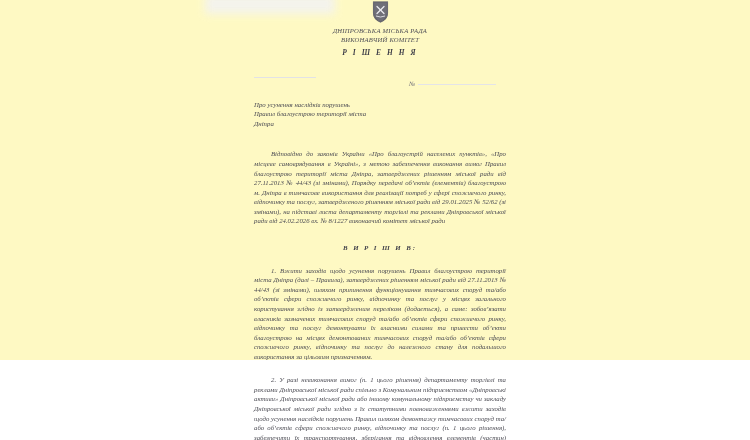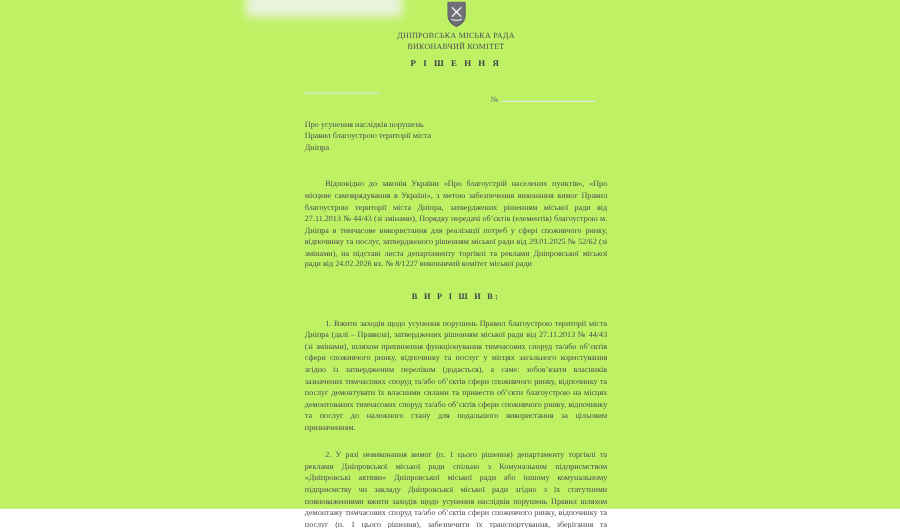--- a/index.html
+++ b/index.html
@@ -13,22 +13,23 @@
     overflow: hidden;
     font-family: "Liberation Serif", "DejaVu Serif", serif;
     color: #4a4a52;
     position: relative;
   }
 
   #page {
     position: absolute;
     left: 0; top: 0;
     width: 750px;
-    height: 424px;
-    background: #bef264;
+    height: 360px;
+    background: #fef9c3;
+    font-style: italic;
   }
 
   
   .scan-smudge {
     position: absolute;
     left: 205px;
     top: -6px;
     width: 130px;
     height: 20px;
     background: #f2f2f4;

